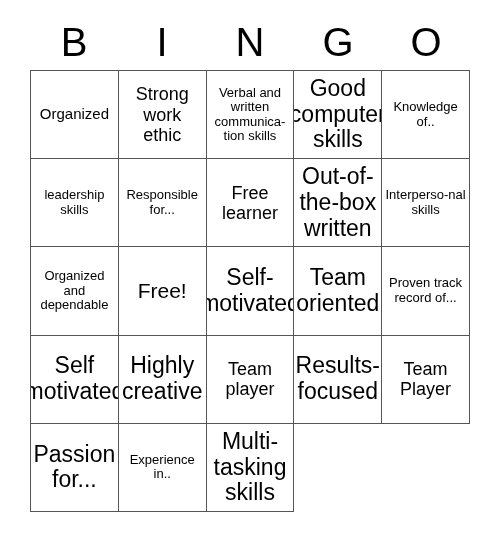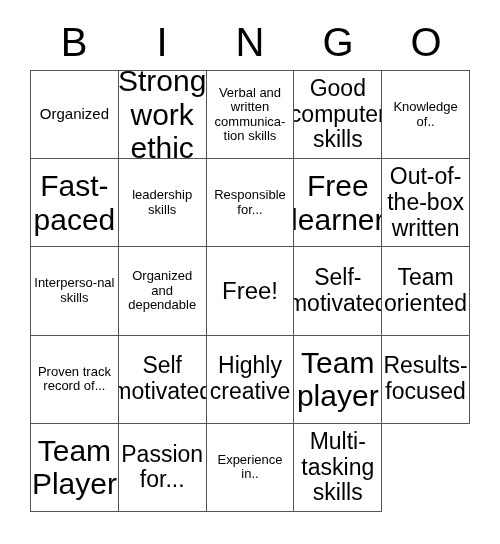--- a/index.html
+++ b/index.html
@@ -66,22 +66,22 @@
   .cell-text {
     display: block;
     line-height: 1.12;
     word-break: normal;
   }
   
   .fs-xs .cell-text { font-size: 13px; }
   .fs-sm .cell-text { font-size: 13px; }
   .fs-md .cell-text { font-size: 15px; }
   .fs-lg .cell-text { font-size: 23px; }
-  .fs-xl .cell-text { font-size: 30px; }
-  .fs-free .cell-text { font-size: 24px; }
+  .fs-xl .cell-text { font-size: 18px; }
+  .fs-free .cell-text { font-size: 21px; }
 </style>
 </head>
 <body>
 
 <div class="card">
 
   <div class="header">
     <div class="header-cell">B</div>
     <div class="header-cell">I</div>
     <div class="header-cell">N</div>
@@ -100,23 +100,20 @@
     <div class="cell fs-xs">
         <span class="cell-text">Verbal and written communica-tion skills</span>
       </div>
     <div class="cell fs-lg">
         <span class="cell-text">Good computer skills</span>
       </div>
     <div class="cell fs-sm">
         <span class="cell-text">Knowledge of..</span>
       </div>
 
-    <div class="cell fs-xl">
-        <span class="cell-text">Fast-paced</span>
-      </div>
     <div class="cell fs-sm">
         <span class="cell-text">leadership skills</span>
       </div>
     <div class="cell fs-xs">
         <span class="cell-text">Responsible for...</span>
       </div>
     <div class="cell fs-xl">
         <span class="cell-text">Free learner</span>
       </div>
     <div class="cell fs-lg">

